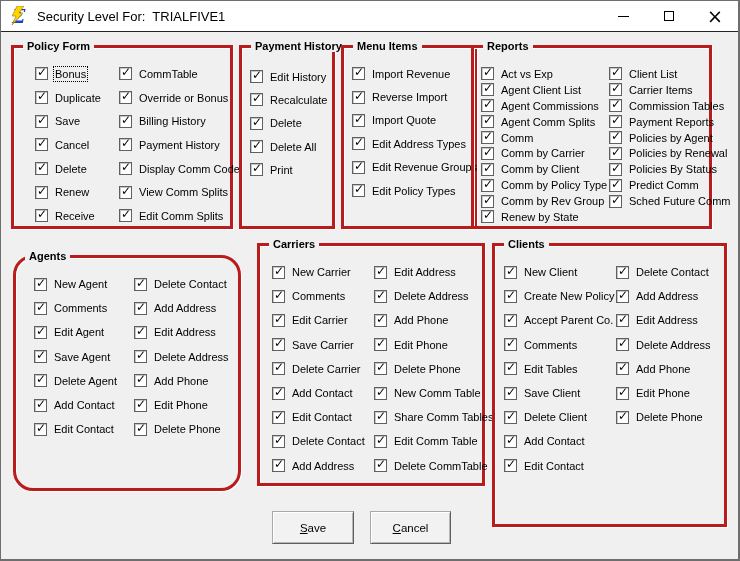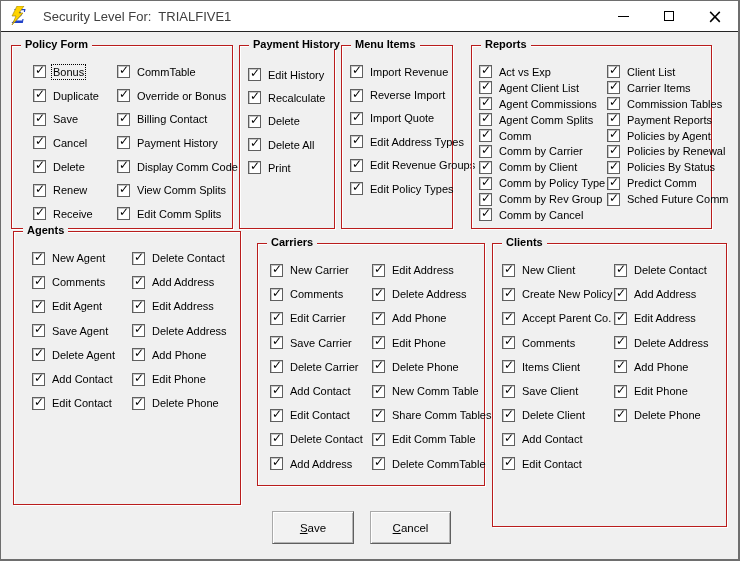--- a/index.html
+++ b/index.html
@@ -12,31 +12,31 @@
     overflow:hidden;
   }
 
   
   .titlebar {
     position:absolute; left:0; top:0; width:100%; height:31px;
     background:#ffffff; border-bottom:1px solid #242424;
     display:flex; align-items:center;
   }
   .app-icon { margin-left:7px; width:22px; height:20px; position:relative; }
-  .title-text { margin-left:13px; font-size:13px; color:#404040; white-space:pre; }
+  .title-text { margin-left:7px; font-size:13px; color:#000000; white-space:pre; }
   .win-controls { position:absolute; right:0; top:0; height:30px; display:flex; }
   .win-btn { width:46px; height:30px; display:flex; align-items:center; justify-content:center; cursor:default; }
   .glyph-min { width:11px; border-top:1px solid #000; display:inline-block; }
   .glyph-max { width:10px; height:10px; border:1px solid #000; display:inline-block; }
   .glyph-close { font-size:19px; font-weight:400; line-height:10px; font-family:"DejaVu Sans",sans-serif; }
 
   
   .group {
     position:absolute;
-    border:1px solid #b91c1c;
+    border:3px solid #b91c1c;
     box-shadow: inset 1px 1px 0 #ffffff, 1px 1px 0 #ffffff;
   }
   .group-title {
     position:absolute; top:-8px; left:9px; padding:0 4px;
     background:#f0f0f0; font-weight:bold; font-size:11px; white-space:nowrap;
   }
   .col { position:absolute; top:var(--pad); }
   .item { display:flex; align-items:center; height:var(--rh); white-space:nowrap; cursor:default; }
   .cb {
     width:13px; height:13px; background:#fff; flex:0 0 13px;
@@ -49,25 +49,25 @@
     font-family:"DejaVu Sans",sans-serif; font-size:12px; font-weight:bold; color:#000;
   }
   .lbl { margin-left:7px; }
   .lbl.focus { outline:1px dotted #000; outline-offset:1px; }
 
   
   .g-policy   { left:10px;  top:44px;  width:222px; height:184px; --rh:23.7px; --pad:14px; }
   .g-policy   .c0 { left:21px; }  .g-policy  .c1 { left:105px; }
   .g-payment  { left:238px; top:44px;  width:96px;  height:184px; --rh:23.3px; --pad:17px; }
   .g-payment  .c0 { left:8px; }
-  .g-menu     { left:340px; top:44px;  width:112px; height:184px; --rh:23.4px; --pad:14px; }
+  .g-menu     { left:340px; top:44px;  width:136px; height:184px; --rh:23.4px; --pad:14px; }
   .g-menu     .c0 { left:8px; }
   .g-reports  { left:470px; top:44px;  width:241px; height:184px; --rh:15.9px; --pad:18px; }
   .g-reports  .c0 { left:7px; }   .g-reports .c1 { left:135px; }
-  .g-agents   { left:12px;  top:230px; width:228px; height:274px; --rh:24.2px; --pad:14px; }
+  .g-agents   { left:12px;  top:254px; width:228px; height:236px;border-radius:20px; --rh:24.2px; --pad:14px; }
   .g-agents   .c0 { left:18px; }  .g-agents  .c1 { left:118px; }
   .g-carriers { left:256px; top:242px; width:228px; height:243px; --rh:24.2px; --pad:14px; }
   .g-carriers .c0 { left:12px; }  .g-carriers .c1 { left:114px; }
   .g-clients  { left:491px; top:242px; width:235px; height:284px; --rh:24.2px; --pad:14px; }
   .g-clients  .c0 { left:9px; }   .g-clients .c1 { left:121px; }
 
   
   .push-btn {
     position:absolute; height:33px;
     background:#f2f2f2;
@@ -161,21 +161,21 @@
         <label class="item">
           <span class="cb">
             <span class="check">✓</span>
           </span>
           <span class="lbl">Override or Bonus</span>
         </label>
         <label class="item">
           <span class="cb">
             <span class="check">✓</span>
           </span>
-          <span class="lbl">Billing Contact</span>
+          <span class="lbl">Billing History</span>
         </label>
         <label class="item">
           <span class="cb">
             <span class="check">✓</span>
           </span>
           <span class="lbl">Payment History</span>
         </label>
         <label class="item">
           <span class="cb">
             <span class="check">✓</span>
@@ -329,21 +329,21 @@
         <label class="item">
           <span class="cb">
             <span class="check">✓</span>
           </span>
           <span class="lbl">Comm by Rev Group</span>
         </label>
         <label class="item">
           <span class="cb">
             <span class="check">✓</span>
           </span>
-          <span class="lbl">Comm by Cancel</span>
+          <span class="lbl">Renew by State</span>
         </label>
       </div>
     <div class="col c1">
         <label class="item">
           <span class="cb">
             <span class="check">✓</span>
           </span>
           <span class="lbl">Client List</span>
         </label>
         <label class="item">
@@ -629,21 +629,21 @@
         <label class="item">
           <span class="cb">
             <span class="check">✓</span>
           </span>
           <span class="lbl">Comments</span>
         </label>
         <label class="item">
           <span class="cb">
             <span class="check">✓</span>
           </span>
-          <span class="lbl">Items Client</span>
+          <span class="lbl">Edit Tables</span>
         </label>
         <label class="item">
           <span class="cb">
             <span class="check">✓</span>
           </span>
           <span class="lbl">Save Client</span>
         </label>
         <label class="item">
           <span class="cb">
             <span class="check">✓</span>

